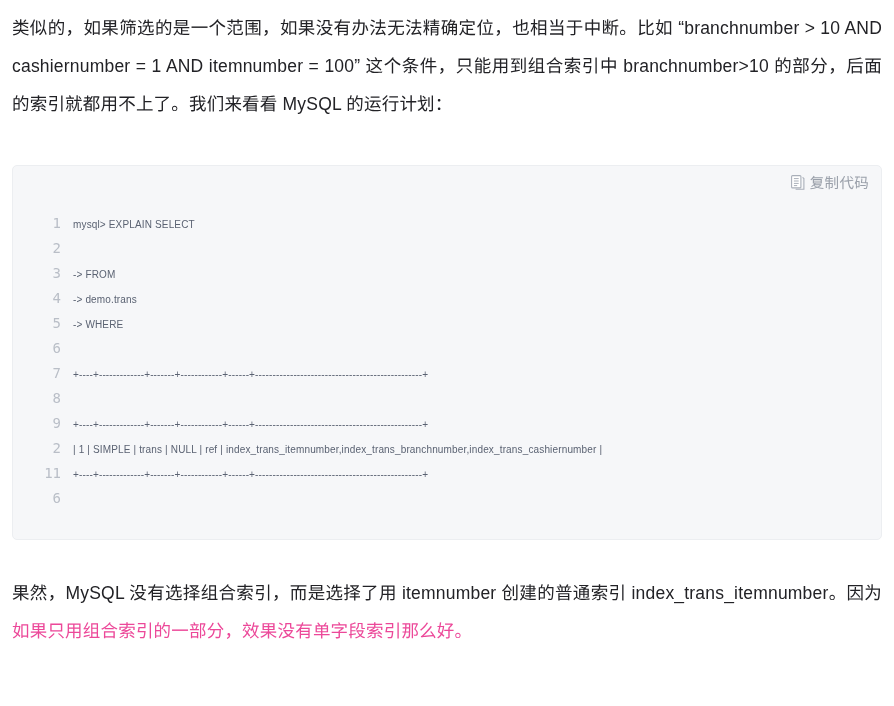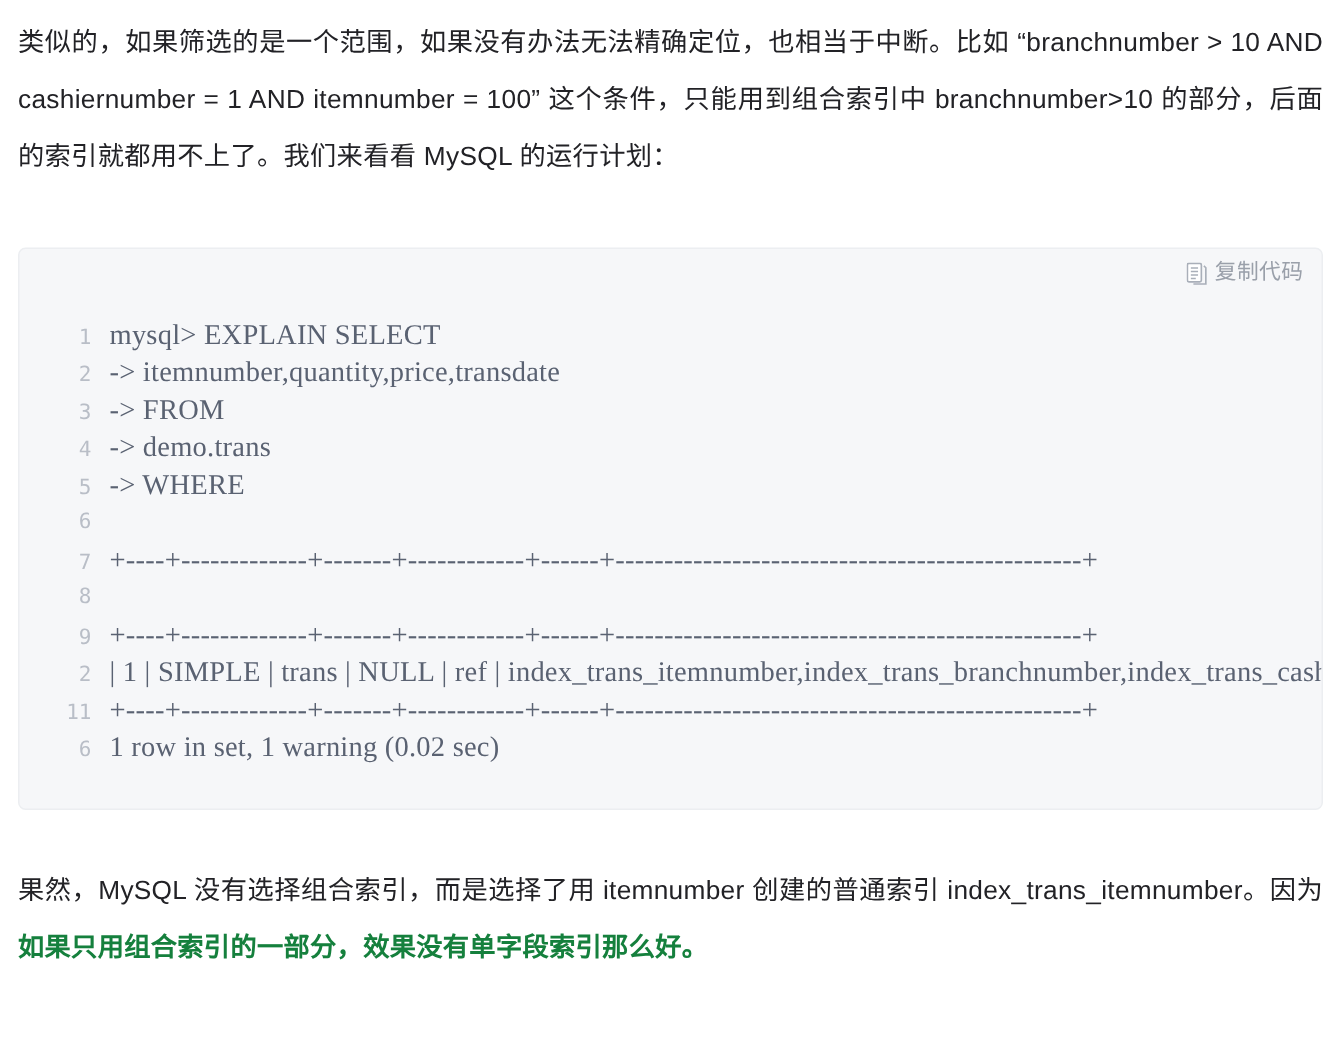--- a/index.html
+++ b/index.html
@@ -33,43 +33,43 @@
     padding: 0 12px 0 12px;
     text-align: justify;
     text-justify: inter-ideograph;
     word-break: break-word;
   }
   .para-top {
     padding-top: 9px;
   }
   .para b,
   .para .bold {
-    font-weight: 700;
-    color: #15803d;
+    font-weight: 400;
+    color: #ec4899;
   }
 
   
   .code-card {
     position: relative;
     margin: 42px 12px 0 12px;
     background: #f6f7f9;
     border: 1px solid #eceef1;
     border-radius: 5px;
     box-sizing: border-box;
     width: 870px;
     height: 375px;
     overflow: hidden;
   }
 
   .copy-bar {
     position: absolute;
     top: 9px;
     right: 12px;
     display: flex;
-    align-items: flex-start;
+    align-items: flex-end;
     gap: 5px;
     font-size: 14px;
     color: #9aa0aa;
     cursor: pointer;
     user-select: none;
     line-height: 1;
   }
   .copy-icon {
     display: inline-block;
     width: 14px;
@@ -109,22 +109,22 @@
     color: #b9bec7;
     font-family: "DejaVu Sans Mono", "Liberation Mono", monospace;
     font-size: 14px;
     user-select: none;
     padding-right: 0;
   }
   .code-text {
     flex: 0 0 auto;
     padding-left: 12px;
     color: #5a6272;
-    font-family: Liberation Serif, serif;
-    font-size: 19px;
+    font-family: Liberation Sans, sans-serif;
+    font-size: 10px;
     letter-spacing: 0.15px;
   }
 
   
   .after-code {
     margin-top: 34px;
   }
 </style>
 </head>
 <body>
@@ -150,21 +150,20 @@
     </div>
 
     <div class="code-body">
 
       <div class="code-line">
         <span class="ln">1</span>
         <span class="code-text">mysql&gt; EXPLAIN SELECT</span>
       </div>
       <div class="code-line">
         <span class="ln">2</span>
-        <span class="code-text">-&gt; itemnumber,quantity,price,transdate</span>
       </div>
       <div class="code-line">
         <span class="ln">3</span>
         <span class="code-text">-&gt; FROM</span>
       </div>
       <div class="code-line">
         <span class="ln">4</span>
         <span class="code-text">-&gt; demo.trans</span>
       </div>
       <div class="code-line">
@@ -188,21 +187,20 @@
       <div class="code-line">
         <span class="ln">2</span>
         <span class="code-text">| 1 | SIMPLE | trans | NULL | ref | index_trans_itemnumber,index_trans_branchnumber,index_trans_cashiernumber |</span>
       </div>
       <div class="code-line">
         <span class="ln">11</span>
         <span class="code-text">+----+-------------+-------+------------+------+------------------------------------------------+</span>
       </div>
       <div class="code-line">
         <span class="ln">6</span>
-        <span class="code-text">1 row in set, 1 warning (0.02 sec)</span>
       </div>
 
     </div>
   </div>
 
   <p class="para after-code"><span>果然，MySQL 没有选择组合索引，而是选择了用 itemnumber 创建的普通索引 index_trans_itemnumber。因为</span><b class="bold">如果只用组合索引的一部分，效果没有单字段索引那么好。</b></p>
 
 </div>
 
 </body></html>

